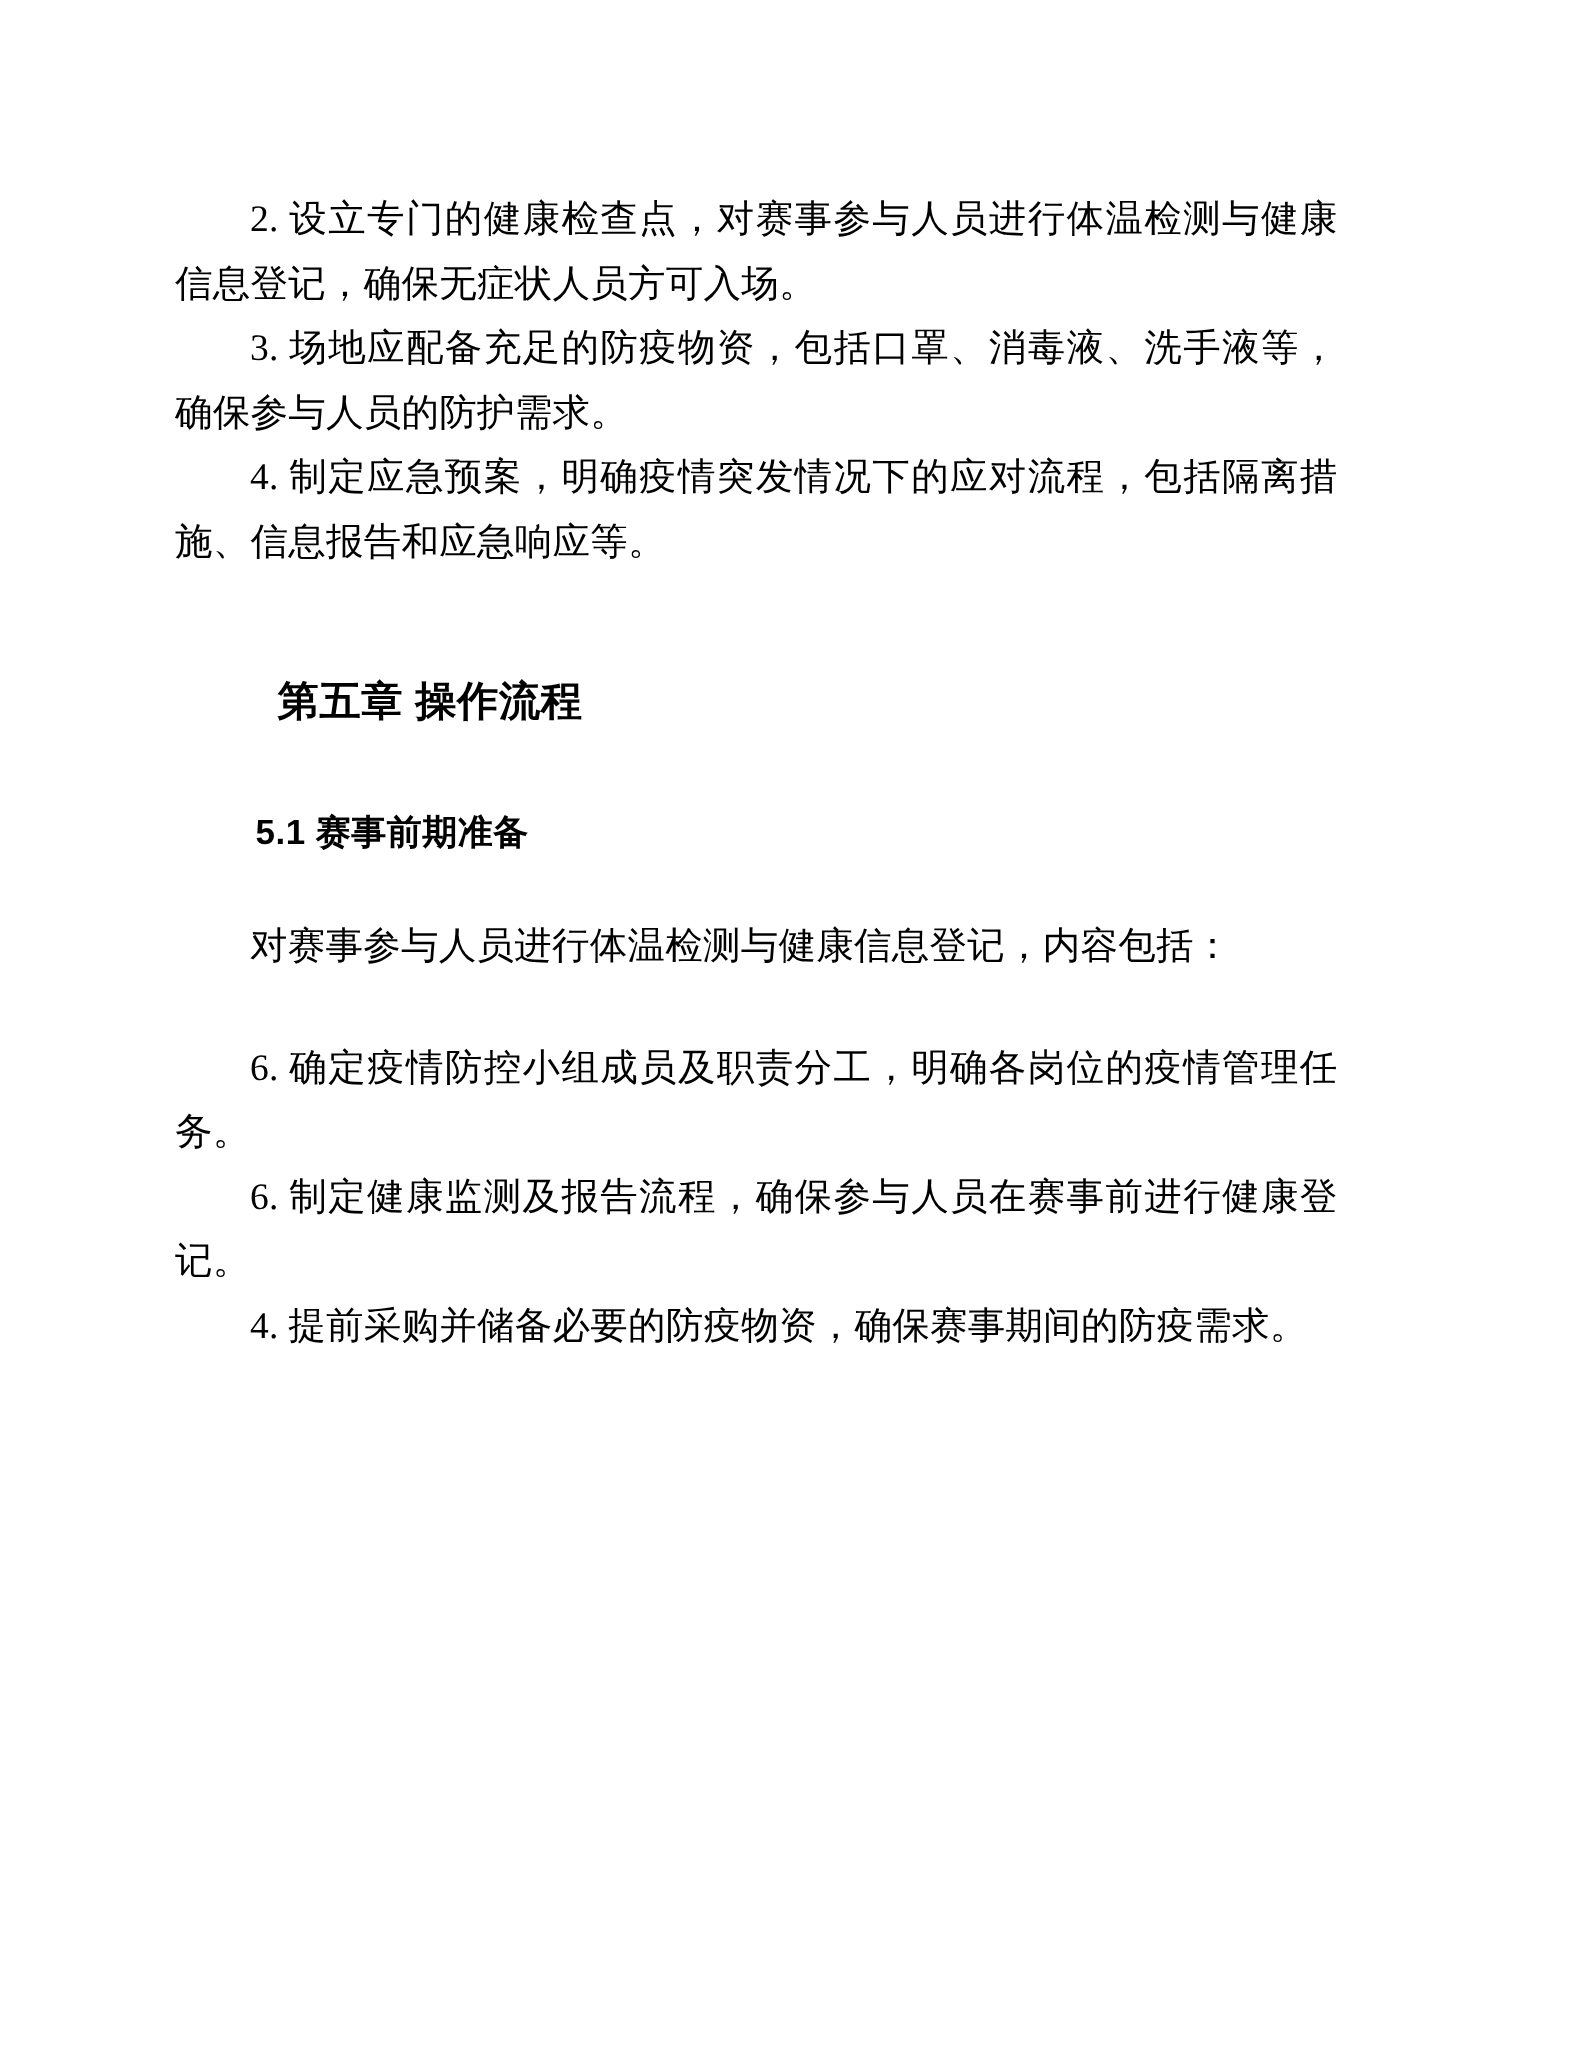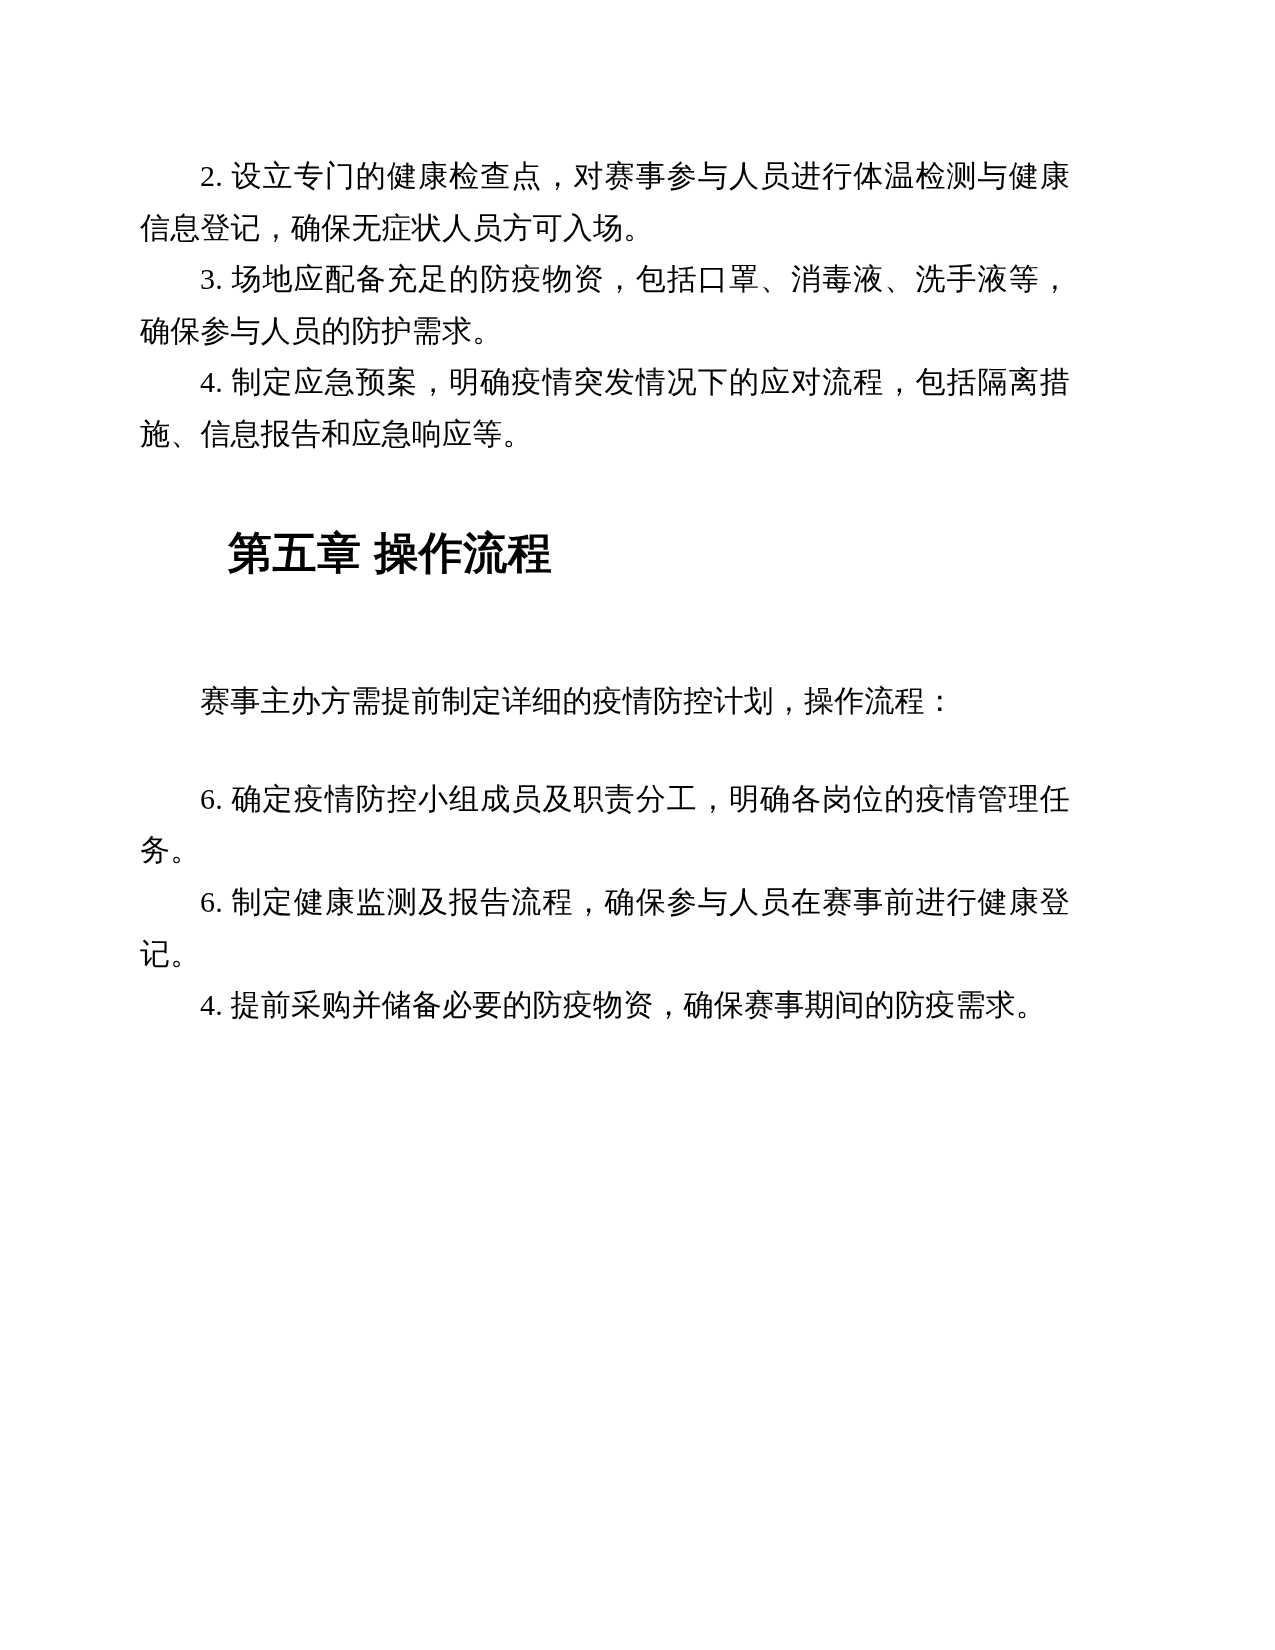--- a/index.html
+++ b/index.html
@@ -34,23 +34,23 @@
   }
   .spacer-lg {
     height: 62px;
   }
   .spacer-md {
     height: 46px;
   }
   .heading-1 {
     font-family: "Liberation Sans", "DejaVu Sans", sans-serif;
     font-weight: bold;
-    font-size: 44px;
+    font-size: 33px;
     line-height: 1.4;
-    margin: 0;
+    margin: 16px;
     text-indent: 2em;
     letter-spacing: 0.5px;
   }
   .heading-2 {
     font-family: "Liberation Sans", "DejaVu Sans", sans-serif;
     font-weight: bold;
     font-size: 28px;
     line-height: 1.4;
     margin: 0;
     text-indent: 2.3em;
@@ -67,24 +67,25 @@
     <p class="body-text indent">3. 场地应配备充足的防疫物资，包括口罩、消毒液、洗手液等，确保参与人员的防护需求。</p>
     <p class="body-text indent">4. 制定应急预案，明确疫情突发情况下的应对流程，包括隔离措施、信息报告和应急响应等。</p>
   </div>
 
   <div class="spacer-lg"></div>
 
   <h1 class="heading-1">第五章 操作流程</h1>
 
   <div class="spacer-md"></div>
 
+  <h2 class="heading-2">5.1 赛事前期准备</h2>
 
   <div class="spacer-md"></div>
 
-  <p class="body-text indent">赛事主办方需提前制定详细的疫情防控计划，操作流程：</p>
+  <p class="body-text indent">对赛事参与人员进行体温检测与健康信息登记，内容包括：</p>
 
   <div class="spacer-md"></div>
 
   <div class="para-block">
     <p class="body-text indent">6. 确定疫情防控小组成员及职责分工，明确各岗位的疫情管理任务。</p>
     <p class="body-text indent">6. 制定健康监测及报告流程，确保参与人员在赛事前进行健康登记。</p>
     <p class="body-text indent">4. 提前采购并储备必要的防疫物资，确保赛事期间的防疫需求。</p>
   </div>
 
 </div>

